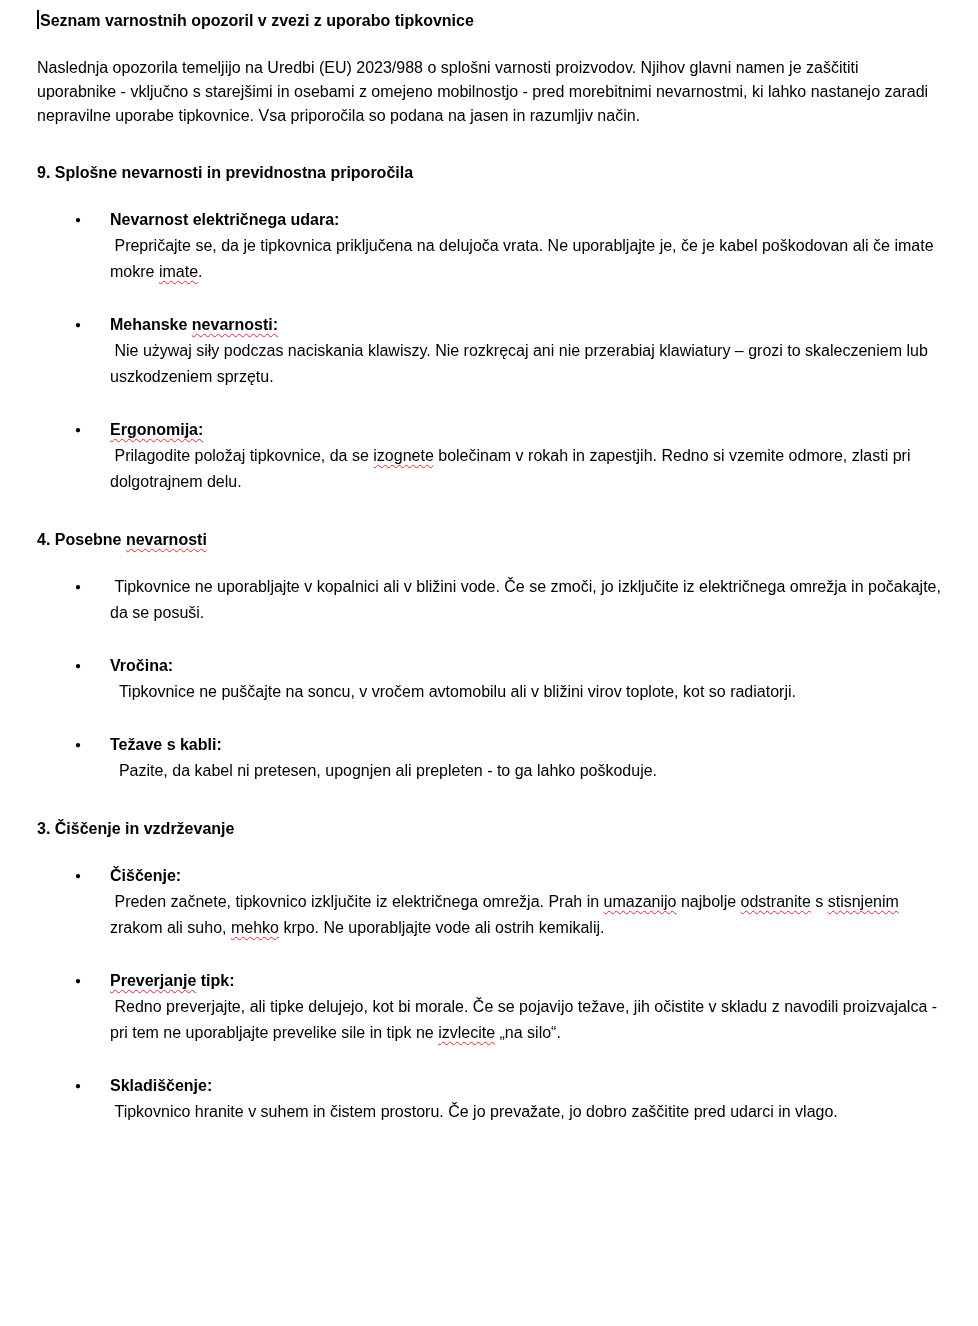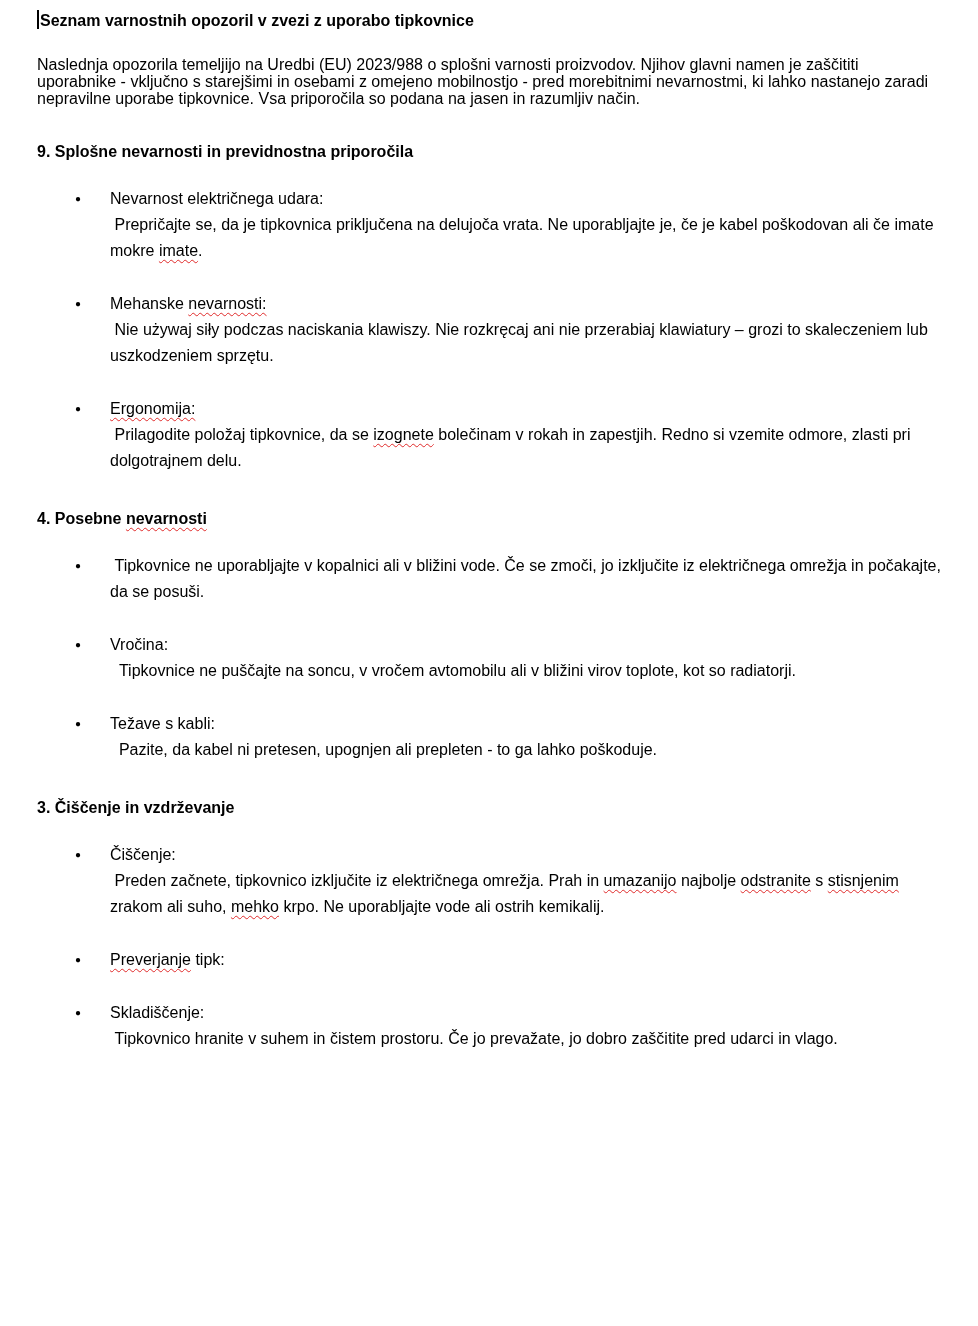--- a/index.html
+++ b/index.html
@@ -19,21 +19,21 @@
     overflow: hidden;
   }
   .doc-title {
     font-size: 16px;
     font-weight: bold;
     line-height: 26px;
     margin: 0 0 22px 0;
   }
   .para {
     font-size: 16px;
-    line-height: 17px;
+    line-height: 24px;
     margin: 0 0 0 0;
     white-space: pre-wrap;
     max-width: 905px;
   }
   .section-heading {
     font-size: 16px;
     font-weight: bold;
     line-height: 26px;
     margin: 32px 0 21px 0;
   }
@@ -51,21 +51,21 @@
     font-size: 10px;
     line-height: 26px;
     color: #000;
   }
   .btxt {
     flex: 1;
     font-size: 16px;
     line-height: 26px;
     max-width: 835px;
   }
-  .btitle { font-weight: normal; }
+  .btitle { font-weight: bold; }
   .bbody { white-space: pre-wrap; }
   .sp {
     text-decoration-line: underline;
     text-decoration-style: wavy;
     text-decoration-color: var(--squiggle-color, #e02b2b);
     text-decoration-thickness: 1px;
     text-underline-offset: 3px;
     text-decoration-skip-ink: none;
   }
   .cursor {
@@ -141,20 +141,21 @@
       <span class="bullet">●</span>
       <div class="btxt">
         <div class="btitle">Čiščenje:</div>
         <div class="bbody"><span> Preden začnete, tipkovnico izključite iz električnega omrežja. Prah in </span><span class="sp">umazanijo</span><span> najbolje </span><span class="sp">odstranite</span><span> s </span><span class="sp">stisnjenim</span><span> zrakom ali suho, </span><span class="sp">mehko</span><span> krpo. Ne uporabljajte vode ali ostrih kemikalij.</span></div>
       </div>
     </li>
     <li class="bitem">
       <span class="bullet">●</span>
       <div class="btxt">
         <div class="btitle"><span class="sp">Preverjanje</span><span> tipk:</span></div>
+        <div class="bbody"><span> Redno preverjajte, ali tipke delujejo, kot bi morale. Če se pojavijo težave, jih očistite v skladu z navodili proizvajalca - pri tem ne uporabljajte prevelike sile in tipk ne </span><span class="sp">izvlecite</span><span> „na silo“.</span></div>
       </div>
     </li>
     <li class="bitem">
       <span class="bullet">●</span>
       <div class="btxt">
         <div class="btitle">Skladiščenje:</div>
         <div class="bbody"> Tipkovnico hranite v suhem in čistem prostoru. Če jo prevažate, jo dobro zaščitite pred udarci in vlago.</div>
       </div>
     </li>
   </ul>

